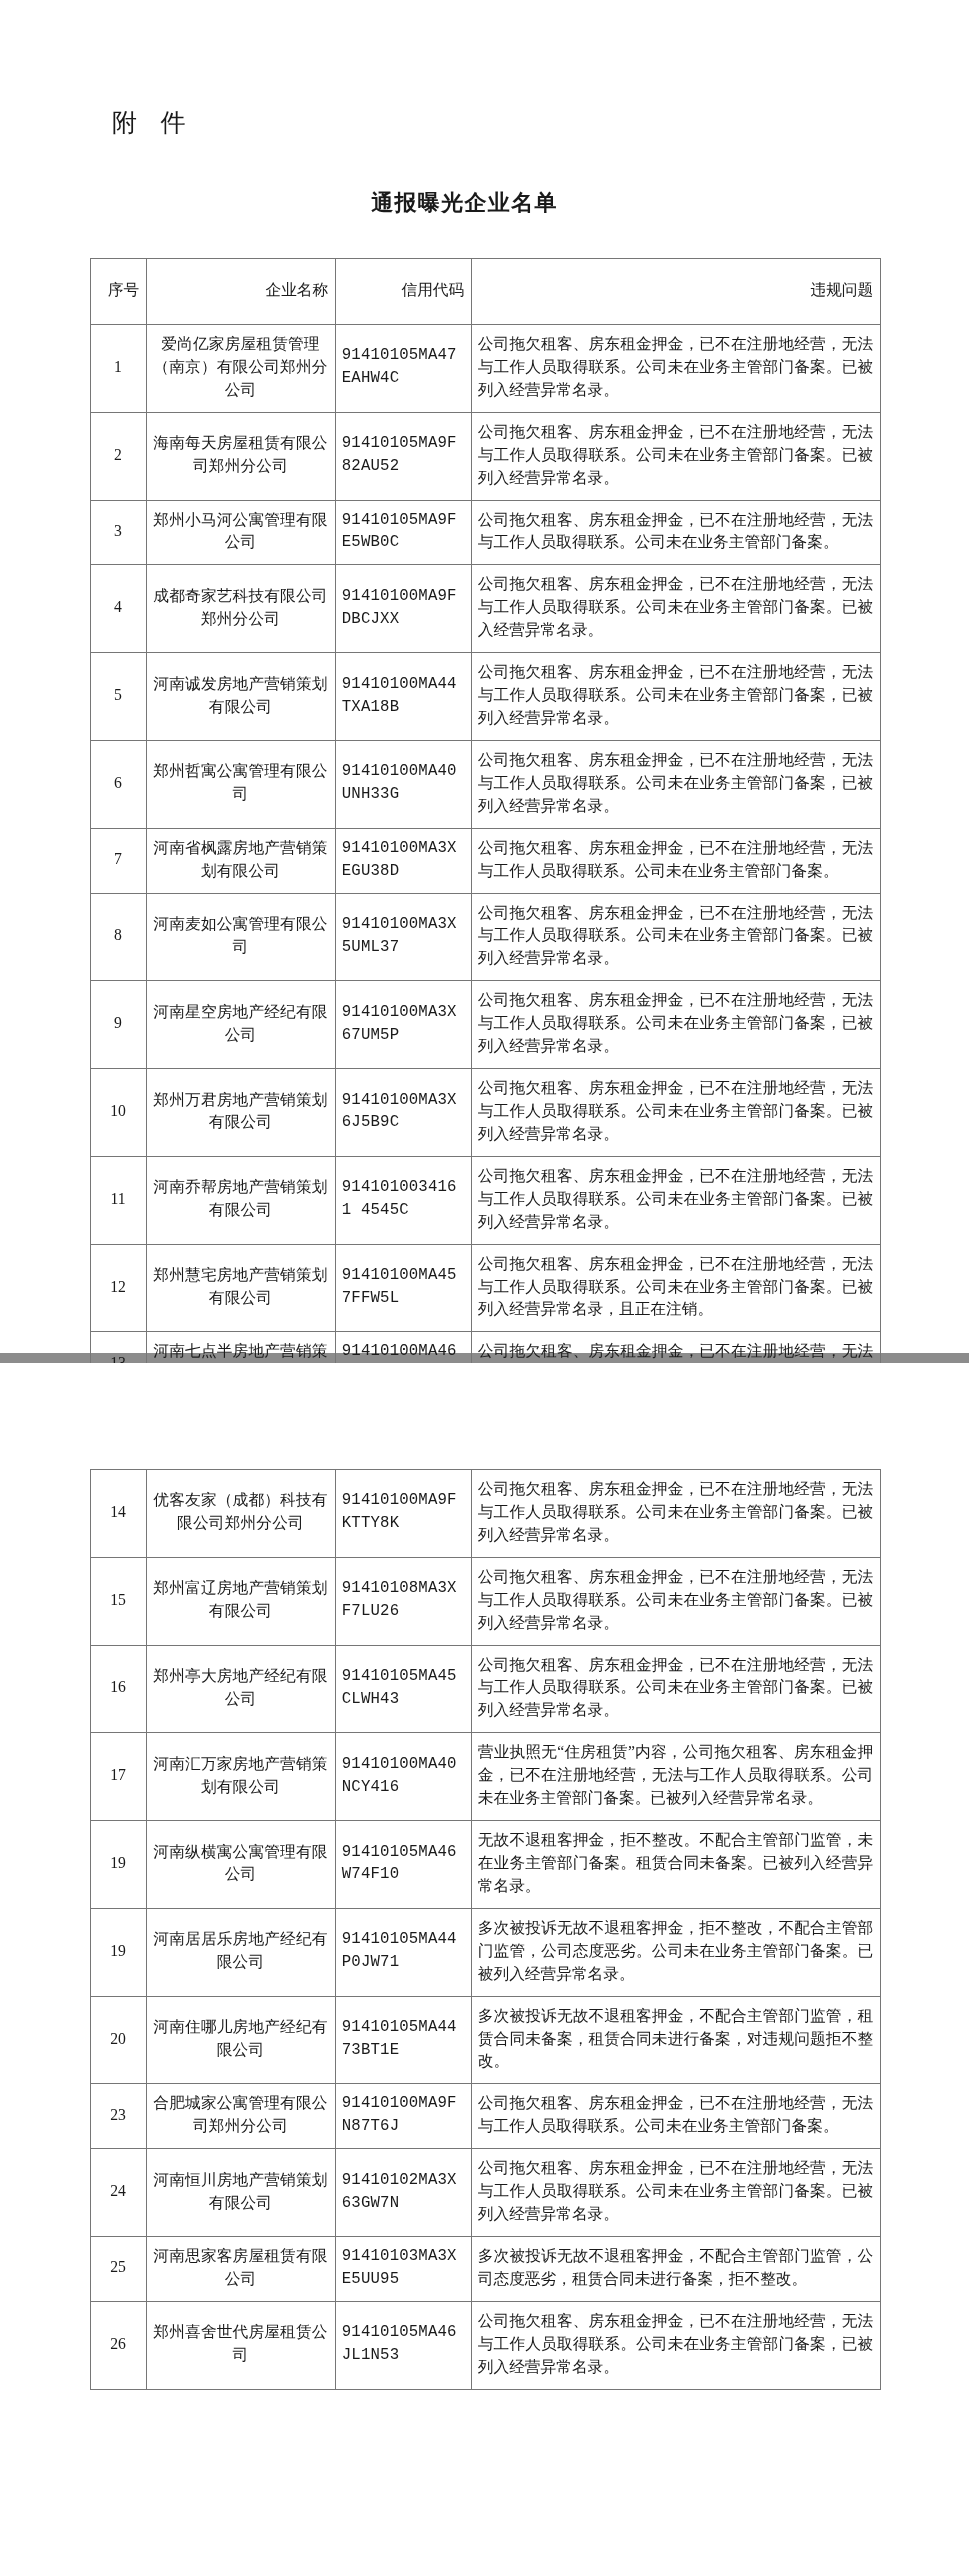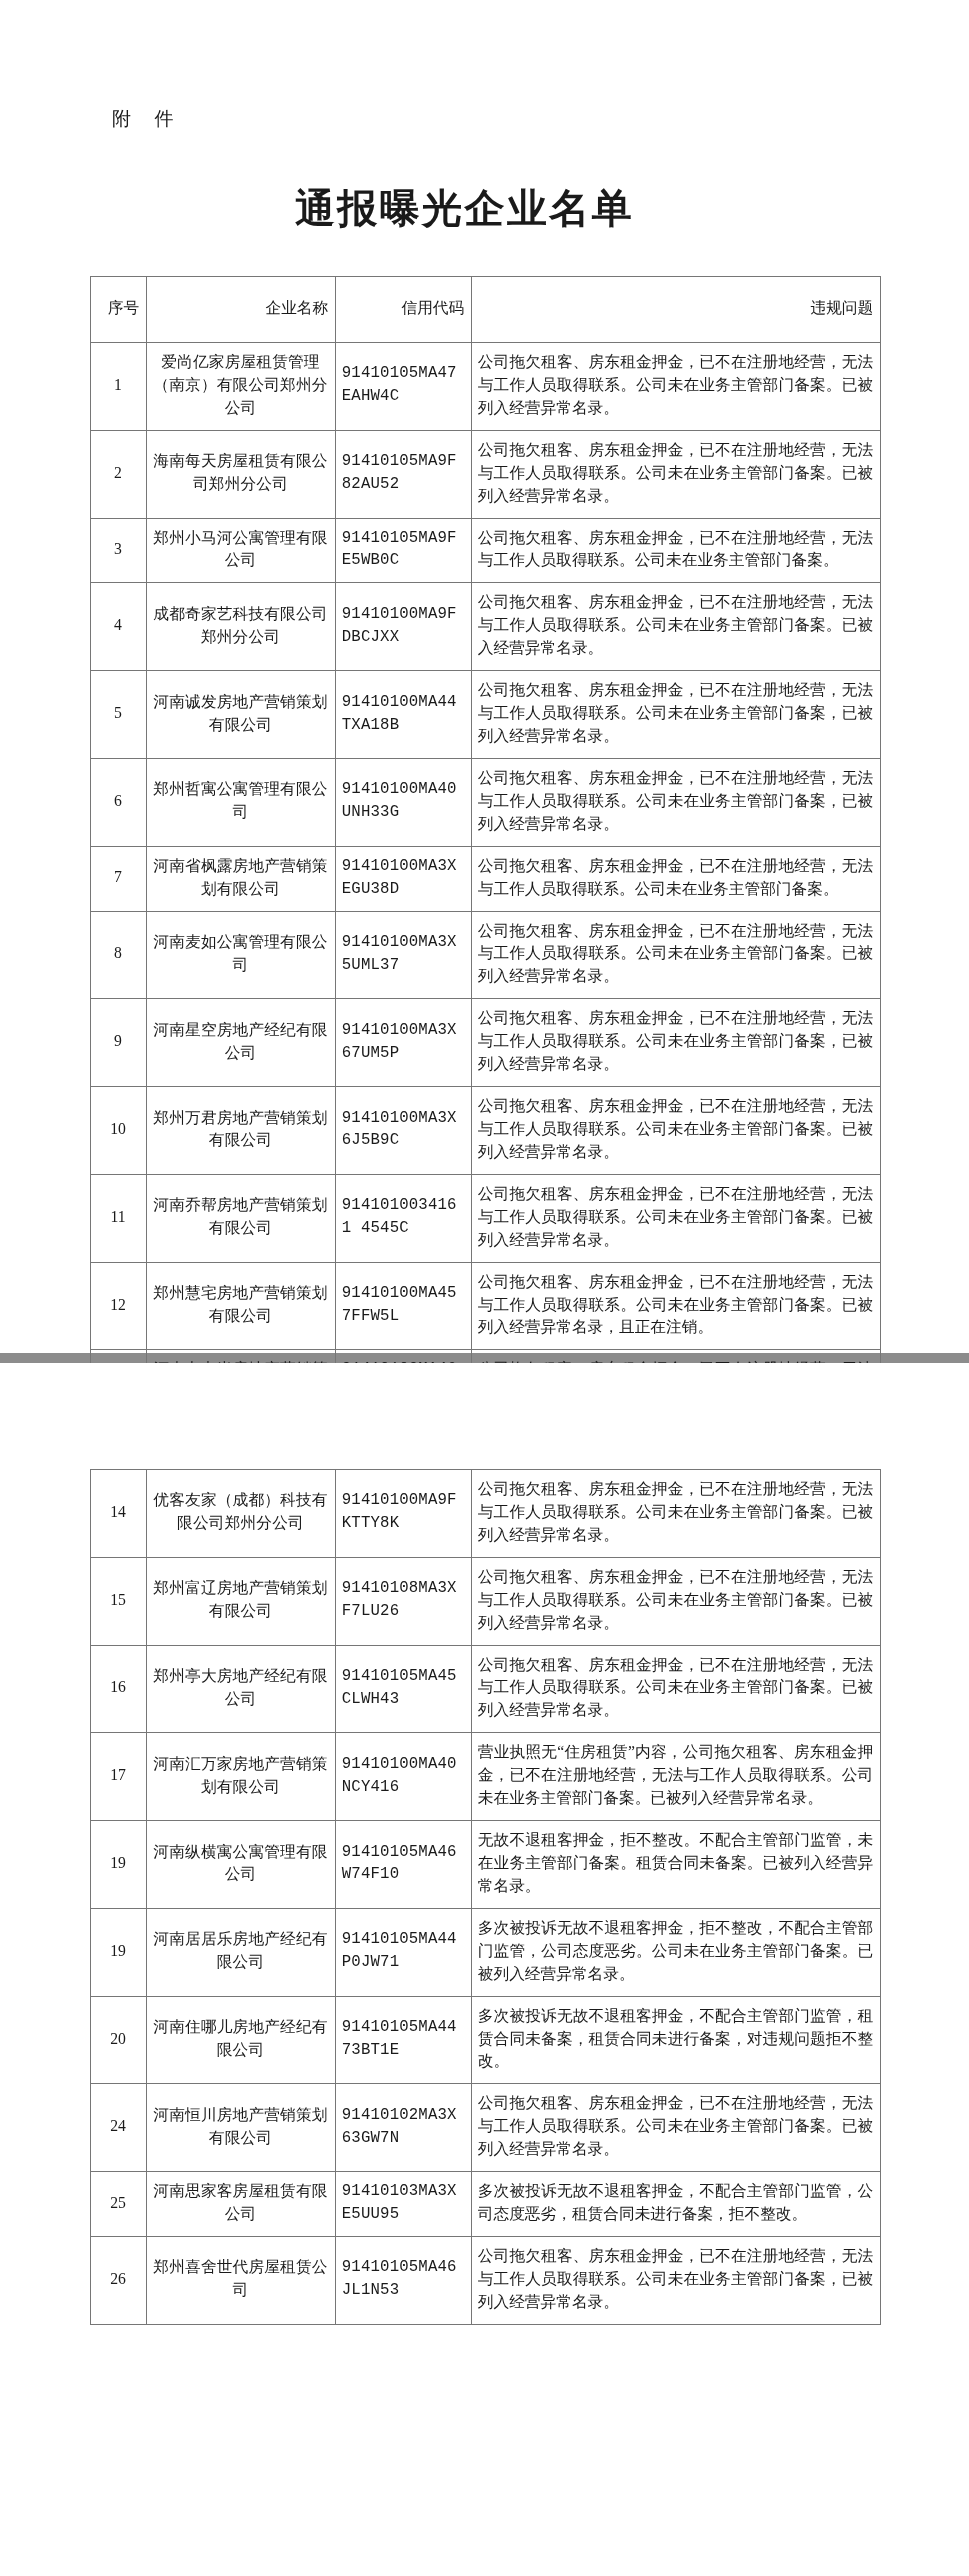--- a/index.html
+++ b/index.html
@@ -22,31 +22,31 @@
   .page-one { padding: 0 0 0 0; height: 1353px; }
   .page-two { padding: 0; }
 
   .page-separator {
     width: 100%;
     height: 10px;
     background: #8c8c8c;
   }
 
   .attachment-label {
-    font-size: 19px;
+    font-size: 25px;
     letter-spacing: 0.02em;
     padding: 106px 0 0 112px;
     font-family: "Liberation Sans", "DejaVu Sans", sans-serif;
     font-weight: 400;
   }
   .attachment-label .gap { display: inline-block; width: 23px; }
 
   .doc-title {
     text-align: center;
-    font-size: 40px;
+    font-size: 22px;
     font-weight: bold;
     font-family: "Liberation Sans", "DejaVu Sans", sans-serif;
     letter-spacing: 0.06em;
     margin: 49px 0 0 0;
     padding-right: 41px;
   }
 
   table.listing {
     border-collapse: collapse;
     margin: 40px auto 0 auto;
@@ -262,20 +262,26 @@
           <td class="col-code">91410105MA44P0JW71</td>
           <td class="col-issue">多次被投诉无故不退租客押金，拒不整改，不配合主管部门监管，公司态度恶劣。公司未在业务主管部门备案。已被列入经营异常名录。</td>
         </tr>
         <tr>
           <td class="col-no">20</td>
           <td class="col-name">河南住哪儿房地产经纪有限公司</td>
           <td class="col-code">91410105MA4473BT1E</td>
           <td class="col-issue">多次被投诉无故不退租客押金，不配合主管部门监管，租赁合同未备案，租赁合同未进行备案，对违规问题拒不整改。</td>
         </tr>
         <tr>
+          <td class="col-no">23</td>
+          <td class="col-name">合肥城家公寓管理有限公司郑州分公司</td>
+          <td class="col-code">91410100MA9FN87T6J</td>
+          <td class="col-issue">公司拖欠租客、房东租金押金，已不在注册地经营，无法与工作人员取得联系。公司未在业务主管部门备案。</td>
+        </tr>
+        <tr>
           <td class="col-no">24</td>
           <td class="col-name">河南恒川房地产营销策划有限公司</td>
           <td class="col-code">91410102MA3X63GW7N</td>
           <td class="col-issue">公司拖欠租客、房东租金押金，已不在注册地经营，无法与工作人员取得联系。公司未在业务主管部门备案。已被列入经营异常名录。</td>
         </tr>
         <tr>
           <td class="col-no">25</td>
           <td class="col-name">河南思家客房屋租赁有限公司</td>
           <td class="col-code">91410103MA3XE5UU95</td>
           <td class="col-issue">多次被投诉无故不退租客押金，不配合主管部门监管，公司态度恶劣，租赁合同未进行备案，拒不整改。</td>

